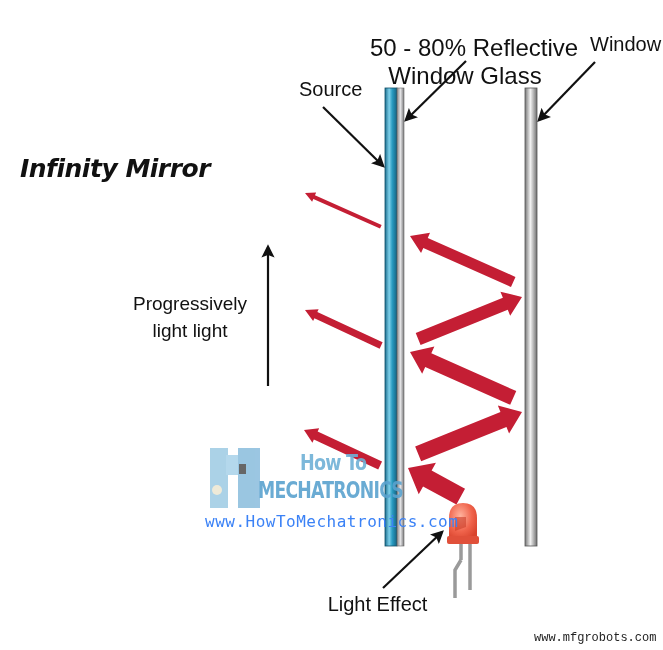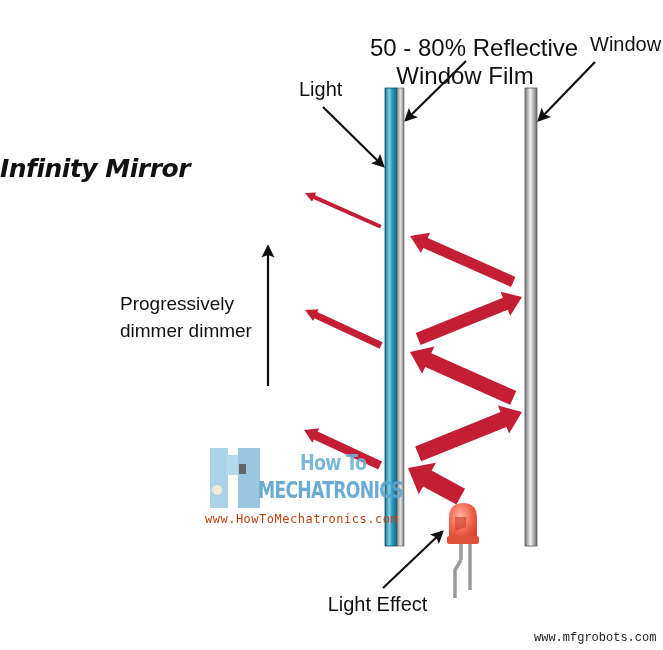--- a/index.html
+++ b/index.html
@@ -1,25 +1,25 @@
 <!DOCTYPE html>
 <html><head>
   <meta charset="utf-8">
   <style>
     html, body { margin: 0; padding: 0; background: #ffffff; }
     body { width: 663px; height: 650px; position: relative; overflow: hidden; font-family: "DejaVu Sans", sans-serif; }
     .label { position: absolute; color: #111; font-family: "Liberation Sans", "DejaVu Sans", sans-serif; white-space: nowrap; }
-    .title { position: absolute; left: 0; top: 150px; width: 210px; text-align: left; font-family: "DejaVu Sans", sans-serif; font-style: italic; font-weight: bold; font-size: 25px; line-height: 38px; color: #111; letter-spacing: -0.5px; }
+    .title { position: absolute; left: 0; top: 150px; width: 210px; text-align: right; font-family: "DejaVu Sans", sans-serif; font-style: italic; font-weight: bold; font-size: 25px; line-height: 38px; color: #111; letter-spacing: -0.5px; }
     .film-label { left: 370px; top: 3px; width: 190px; text-align: center; font-size: 24px; line-height: 28px; margin-top: 31px; }
     .mirror-label { left: 590px; top: 33px; font-size: 20px; }
     .glass-label { left: 299px; top: 78px; font-size: 20px; }
-    .dimmer-label { left: 120px; top: 290px; width: 140px; text-align: left; font-size: 19px; line-height: 27px; }
+    .dimmer-label { left: 120px; top: 290px; width: 140px; text-align: center; font-size: 19px; line-height: 27px; }
     .led-label { left: 300px; top: 590px; width: 155px; text-align: center; font-size: 20px; line-height: 29px; }
     .credit { position: absolute; left: 534px; top: 631px; font-family: Liberation Mono, monospace; font-size: 12px; color: #222; }
-    .watermark-url { position: absolute; left: 205px; top: 512px; font-family: "DejaVu Sans Mono", monospace; font-size: 12px; color: #c2410c; letter-spacing: 0.5px; }
+    .watermark-url { position: absolute; left: 205px; top: 512px; font-family: "DejaVu Sans Mono", monospace; font-size: 16px; color: #3b82f6; letter-spacing: 0.5px; }
     .wm-how { position: absolute; left: 300px; top: 450px; font-family: "DejaVu Sans", sans-serif; font-weight: bold; font-size: 22px; color: #6fb1d6; letter-spacing: -1px; transform: scaleX(0.8); transform-origin: left; opacity: 0.9; }
     .wm-mech { position: absolute; left: 258px; top: 477px; font-family: "DejaVu Sans", sans-serif; font-weight: bold; font-size: 23px; color: #5aa3cf; letter-spacing: -1px; transform: scaleX(0.75); transform-origin: left; opacity: 0.9; }
     svg.diagram { position: absolute; left: 0; top: 0; }
   </style>
 </head>
 <body>
 
 <svg class="diagram" width="663" height="650" viewBox="0 0 663 650">
   <defs>
     <linearGradient id="glassGrad" x1="0" x2="1" y1="0" y2="0">
@@ -118,29 +118,29 @@
     <path d="M455,517 L466,517 L466,527 L455,531 Z" fill="#c9402c" opacity="0.6"></path>
   </g>
 </svg>
 
 <div class="title">
   <div>Infinity Mirror</div>
 </div>
 
 <div class="label film-label">
   <div>50 - 80% Reflective</div>
-  <div>Window Film</div>
+  <div>Window Glass</div>
 </div>
 
 <div class="label mirror-label">Window</div>
-<div class="label glass-label">Light</div>
+<div class="label glass-label">Source</div>
 
 <div class="label dimmer-label">
   <div>Progressively</div>
-  <div>dimmer dimmer</div>
+  <div>light light</div>
 </div>
 
 <div class="label led-label">
   <div>Light Effect</div>
 </div>
 
 <div class="wm-how">How To</div>
 <div class="wm-mech">MECHATRONICS</div>
 <div class="watermark-url">www.HowToMechatronics.com</div>
 

